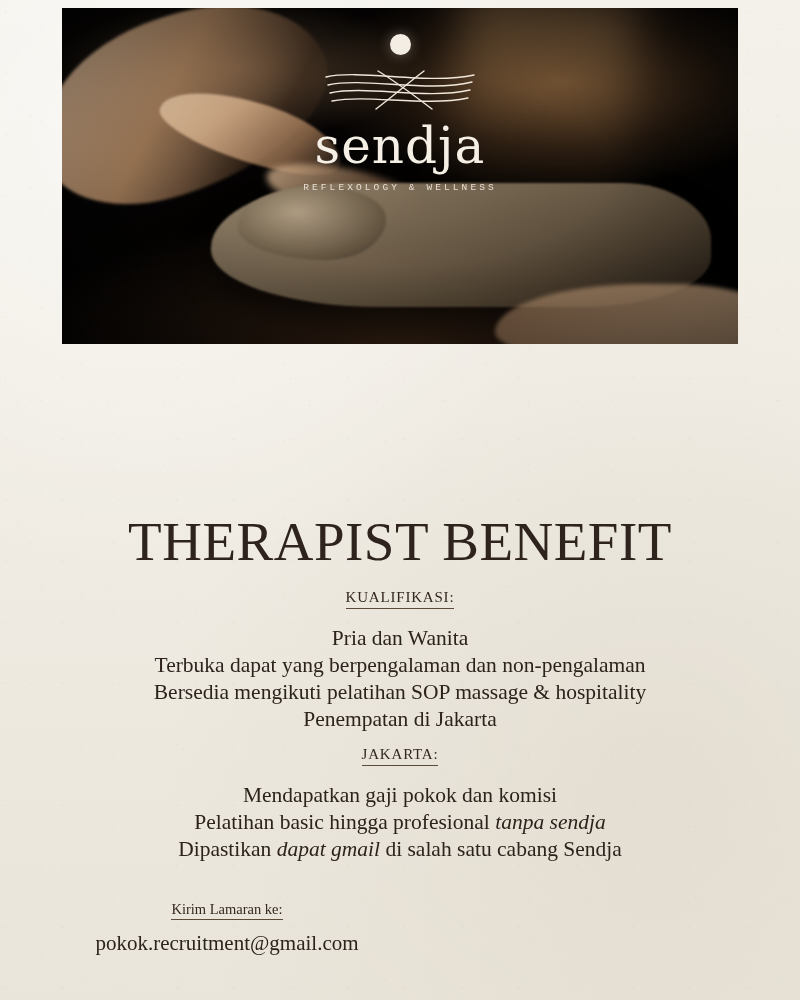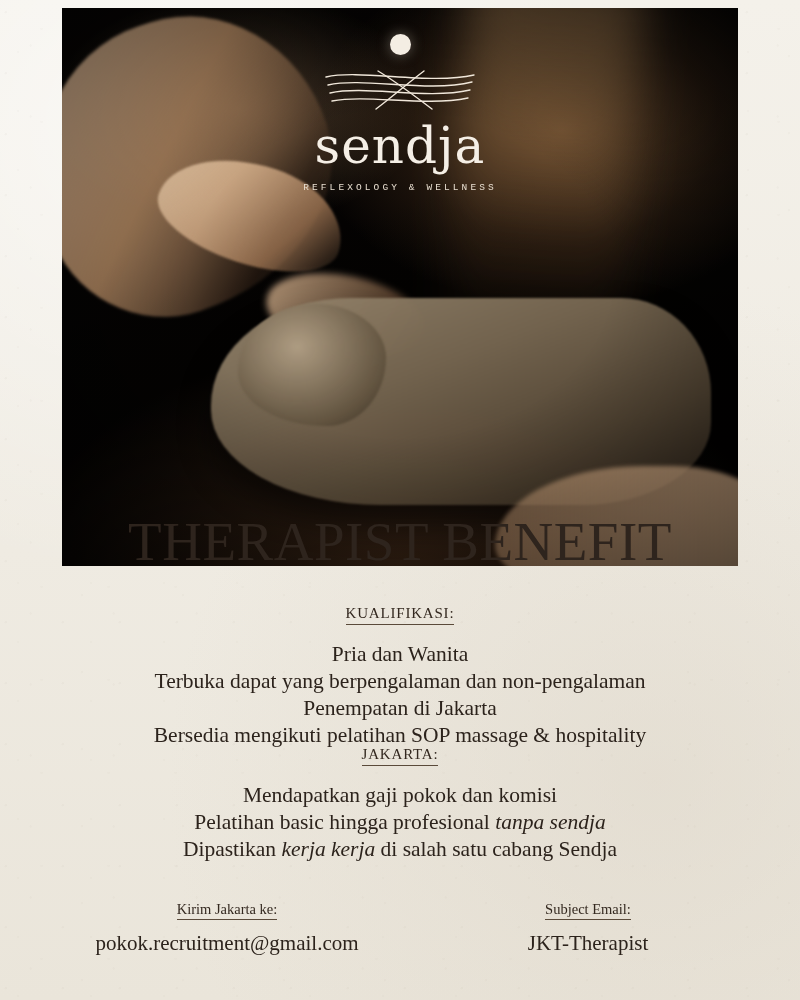--- a/index.html
+++ b/index.html
@@ -37,21 +37,21 @@
     background-size: 57px 61px, 83px 71px, 67px 93px, 101px 77px, 73px 59px;
     pointer-events: none;
   }
 
   
   .photo {
     position: absolute;
     left: 62px;
     top: 8px;
     width: 676px;
-    height: 558px;
+    height: 336px;
     overflow: hidden;
     background: #120d0a;
   }
   .photo .bg {
     position: absolute;
     inset: 0;
     background:
       radial-gradient(ellipse 52% 44% at 74% 22%, rgba(168,118,70,0.55) 0%, rgba(120,80,46,0.22) 45%, rgba(0,0,0,0) 72%),
       radial-gradient(ellipse 40% 30% at 26% 18%, rgba(205,160,115,0.35) 0%, rgba(0,0,0,0) 70%),
       radial-gradient(ellipse 70% 50% at 50% 100%, rgba(60,38,22,0.85) 0%, rgba(0,0,0,0.9) 80%),
@@ -184,21 +184,21 @@
     letter-spacing: 0.5px;
     color: #2e241d;
   }
 
   
   .section {
     position: absolute;
     left: 0; right: 0;
     text-align: center;
   }
-  .sec-qual { top: 604px; }
+  .sec-qual { top: 588px; }
   .sec-benefit { top: 745px; }
 
   .sec-head {
     font-family: "Liberation Serif", serif;
     font-size: 15px;
     letter-spacing: 0.8px;
     color: #33281f;
     display: inline-block;
     border-bottom: 1px solid #5a4a3a;
     padding-bottom: 2px;
@@ -283,35 +283,31 @@
     </div>
   </div>
 
   <div class="headline">THERAPIST BENEFIT</div>
 
   <div class="section sec-qual">
     <div class="sec-head">KUALIFIKASI:</div>
     <ul class="sec-list">
       <li>Pria dan Wanita</li>
       <li>Terbuka dapat yang berpengalaman dan non-pengalaman</li>
+      <li>Bersedia mengikuti pelatihan SOP massage &amp; hospitality</li>
       <li>Penempatan di Jakarta</li>
-      <li>Bersedia mengikuti pelatihan SOP massage &amp; hospitality</li>
     </ul>
   </div>
 
   <div class="section sec-benefit">
     <div class="sec-head">JAKARTA:</div>
     <ul class="sec-list">
       <li>Mendapatkan gaji pokok dan komisi</li>
       <li>Pelatihan basic hingga profesional <em>tanpa sendja</em></li>
-      <li>Dipastikan <em>kerja kerja</em> di salah satu cabang Sendja</li>
+      <li>Dipastikan <em>dapat gmail</em> di salah satu cabang Sendja</li>
     </ul>
   </div>
 
   <div class="footer-left">
-    <div class="foot-label">Kirim Jakarta ke:</div>
+    <div class="foot-label">Kirim Lamaran ke:</div>
     <div class="foot-value">pokok.recruitment@gmail.com</div>
   </div>
-  <div class="footer-right">
-    <div class="foot-label">Subject Email:</div>
-    <div class="foot-value">JKT-Therapist</div>
-  </div>
 </div>
 
 </body></html>

